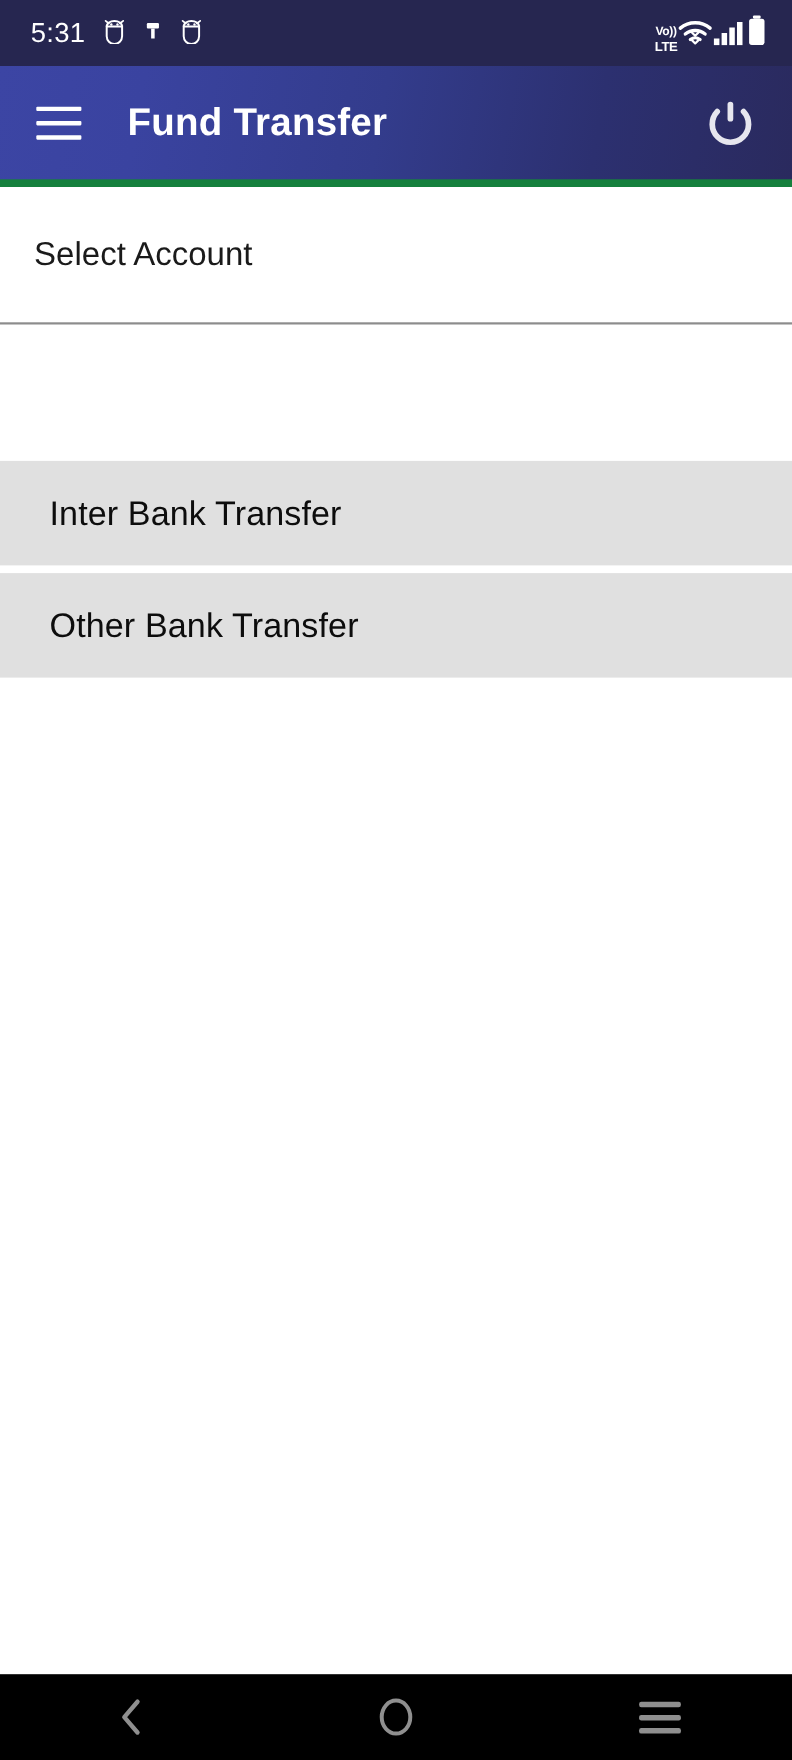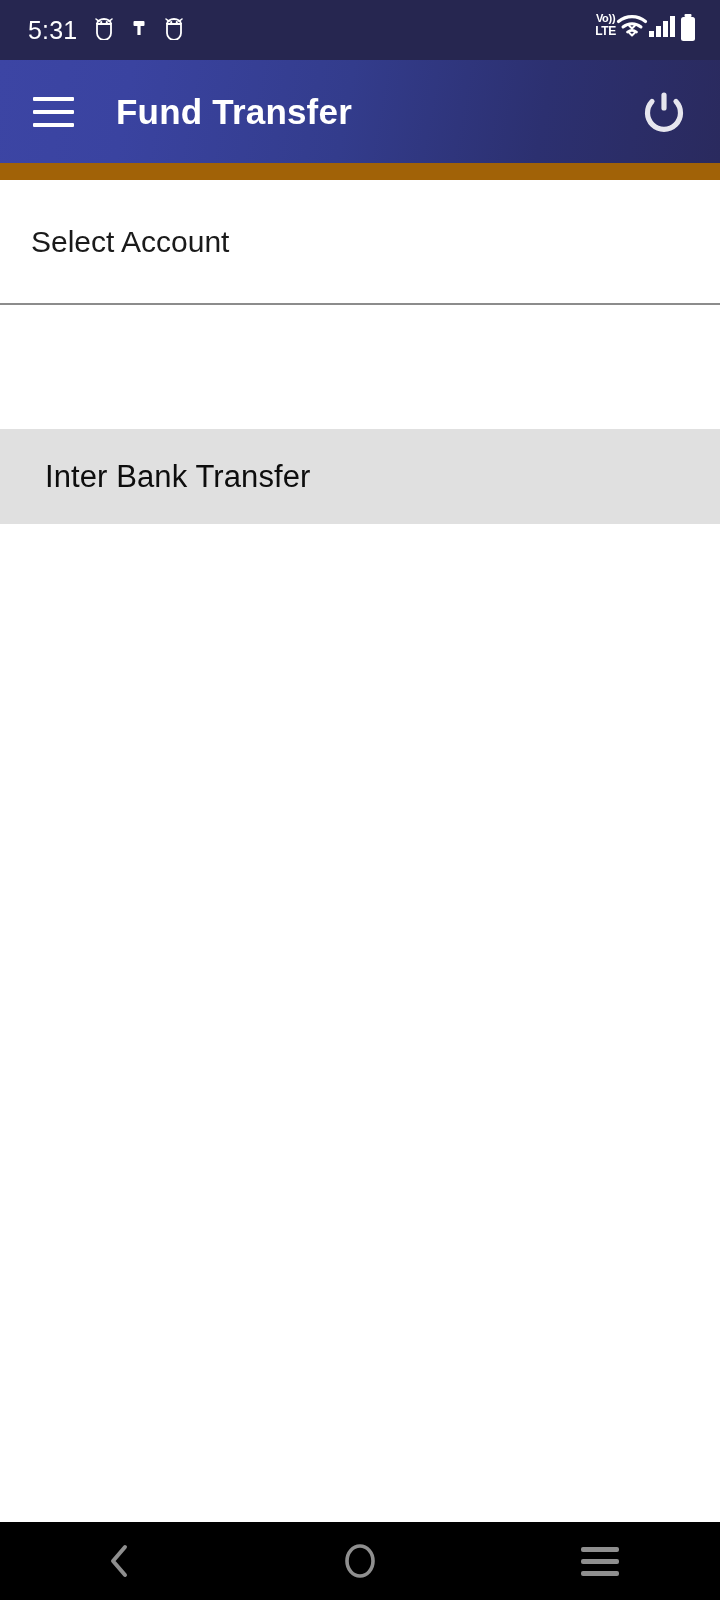--- a/index.html
+++ b/index.html
@@ -2,33 +2,33 @@
 <html><head>
 <meta charset="utf-8">
 <style>
   * { margin:0; padding:0; box-sizing:border-box; }
   html, body {
     width:720px; height:1600px;
     background:#ffffff;
     font-family:"Liberation Sans", sans-serif;
     overflow:hidden;
   }
-  #screen { position:relative; width:720px; height:1600px; background:#a16207; }
+  #screen { position:relative; width:720px; height:1600px; background:#15803d; }
 
   
   #status-bar {
     position:absolute; top:0; left:0; width:720px; height:60px;
     background:#262650; color:#ffffff;
     display:flex; align-items:center; justify-content:space-between;
     padding:0 22px 0 28px;
   }
   #status-left { display:flex; align-items:center; gap:16px; }
   #status-clock { font-size:25px; font-weight:500; letter-spacing:.2px; line-height:1; }
   .notif-icon { display:block; }
-  #status-right { display:flex; align-items:flex-start; }
+  #status-right { display:flex; align-items:flex-end; }
   #volte-icon {
     display:flex; flex-direction:column; align-items:center;
     line-height:1; font-weight:700; letter-spacing:-.3px;
   }
   #volte-icon .volte-top { font-size:11px; }
   #volte-icon .volte-bot { font-size:12px; margin-top:1px; }
 
   
   #app-header {
     position:absolute; top:60px; left:0; width:720px; height:103px;
@@ -47,21 +47,21 @@
     margin-left:32px; color:#ffffff; font-size:35px; font-weight:700;
     letter-spacing:.2px; white-space:nowrap;text-align:center;
   }
   #power-button {
     position:absolute; right:28px; top:50%; transform:translateY(-50%);
     width:56px; height:56px; display:flex; align-items:center; justify-content:center;
     cursor:pointer;
   }
 
   
-  #content { position:absolute; top:180px; left:0; width:720px; height:1359px; background:#ffffff;text-align:center; }
+  #content { position:absolute; top:170px; left:0; width:720px; height:1359px; background:#ffffff;text-align:center; }
 
   #account-field {
     position:absolute; top:0; left:0; width:720px; height:125px;
     border-bottom:2px solid #8c8c8c;
     display:flex; align-items:center; padding-left:31px; cursor:pointer;
     background:#ffffff;
   }
   #account-field-label { font-size:30px; color:#1a1a1a; font-weight:400; }
 
   
@@ -177,20 +177,23 @@
   <div id="content">
 
     <div id="account-field">
       <span id="account-field-label">Select Account</span>
     </div>
 
     <div id="menu-list">
       <div class="menu-row menu-row-0">
         <span class="menu-row-label">Inter Bank Transfer</span>
       </div>
+      <div class="menu-row menu-row-1">
+        <span class="menu-row-label">Other Bank Transfer</span>
+      </div>
     </div>
 
   </div>
 
   <div id="nav-bar">
     <div class="nav-btn">
       <svg width="34" height="40" viewBox="0 0 34 40">
         <path d="M22 6 L10 20 L22 34" stroke="#8f8f8f" stroke-width="4" fill="none" stroke-linecap="round" stroke-linejoin="round"></path>
       </svg>
     </div>

